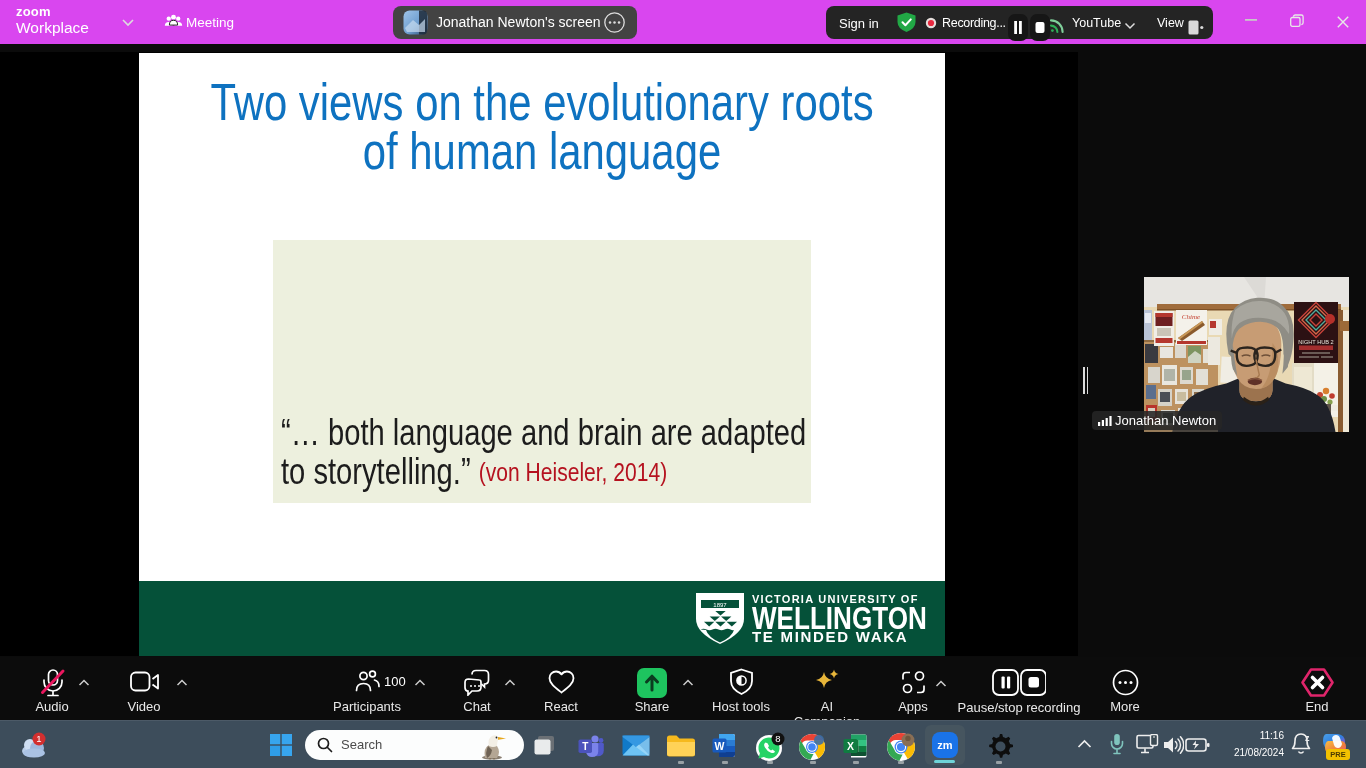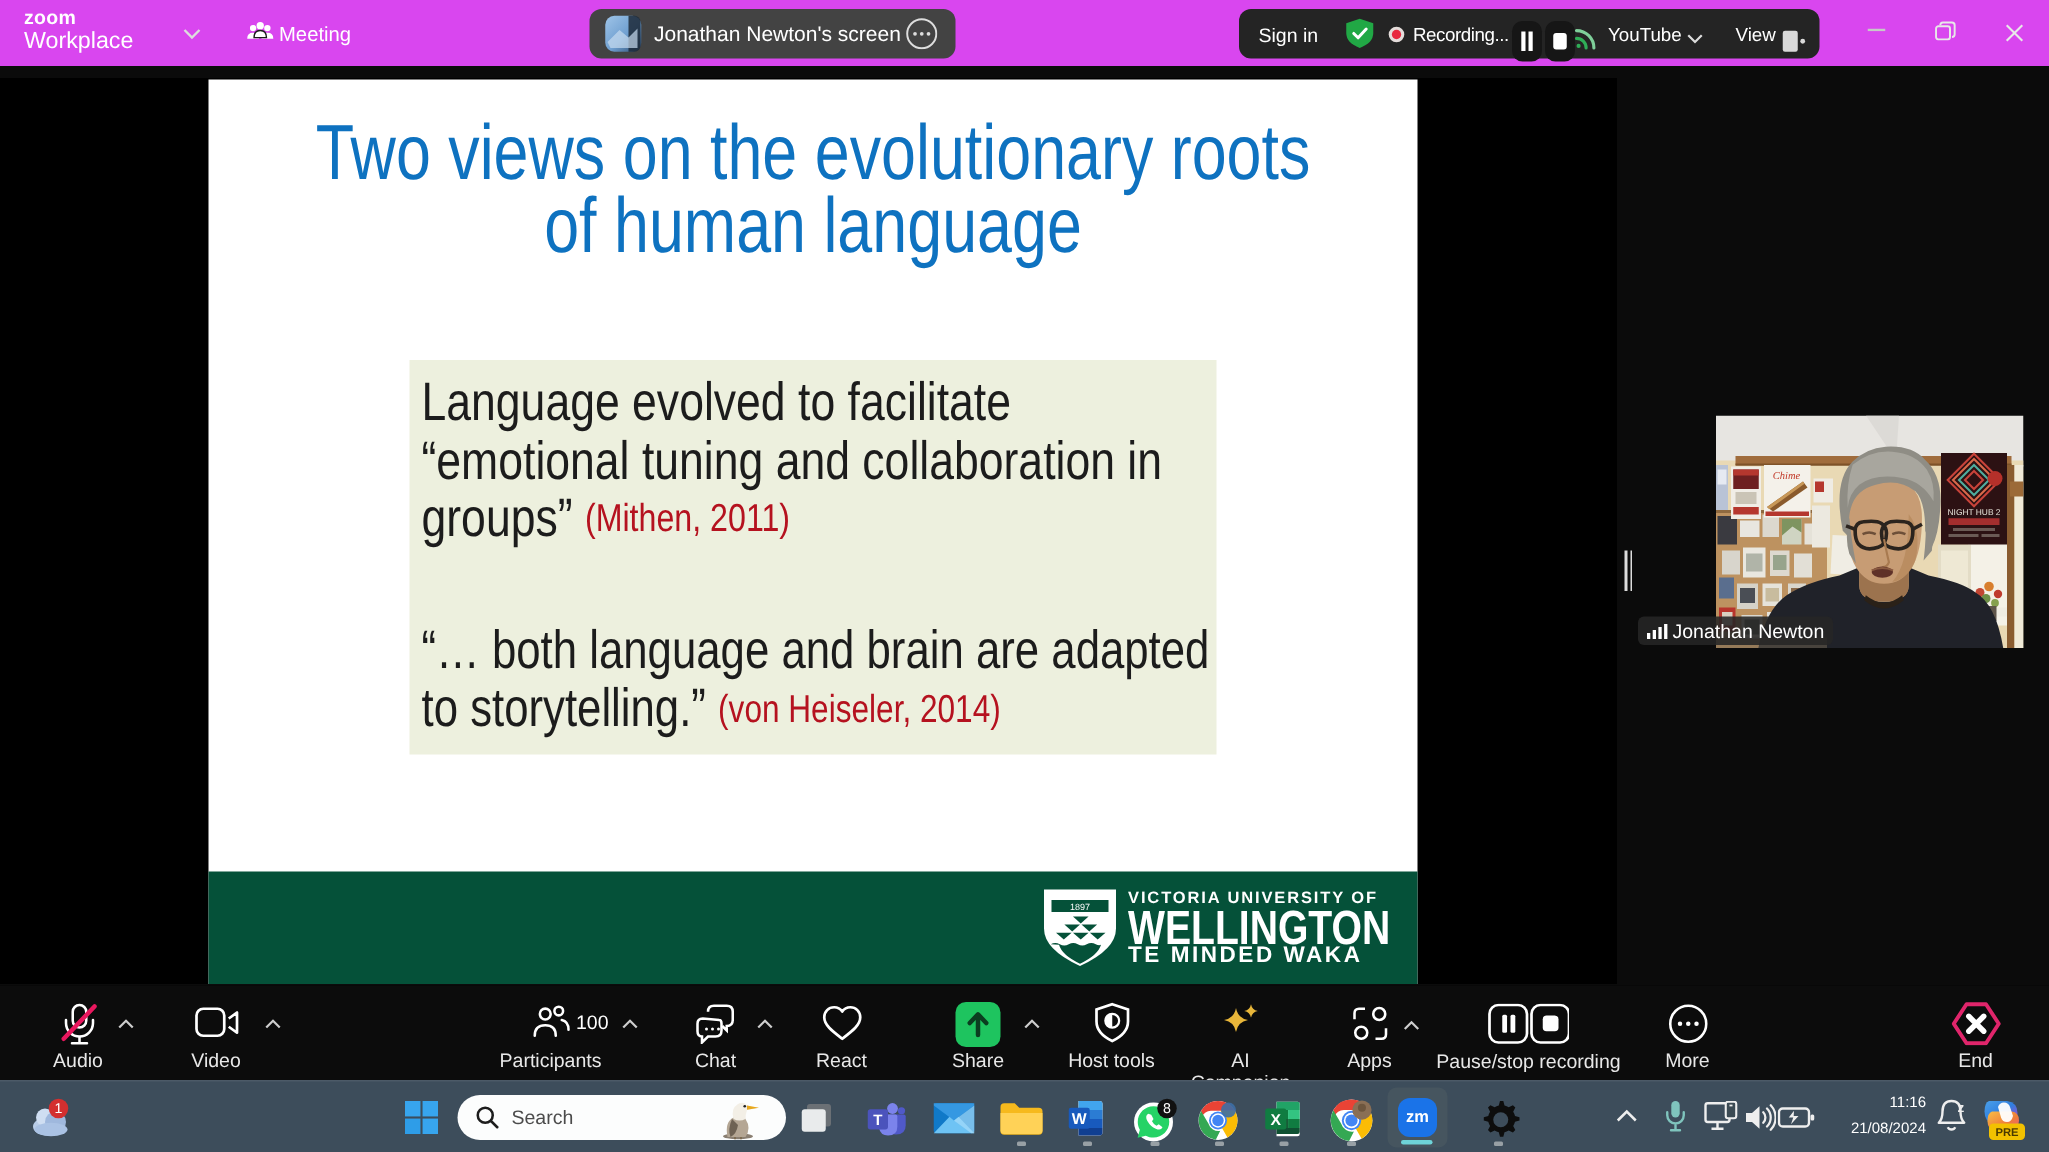--- a/index.html
+++ b/index.html
@@ -129,25 +129,20 @@
     </svg>
 </div>
 <div class="abs" id="main">
   <div class="abs" id="share">
     <div class="abs" id="slide">
       <div class="abs" id="slide-title">
           <div class="tline">Two views on the evolutionary roots</div>
           <div class="tline">of human language</div>
         </div>
       <div class="abs" id="quotebox">
-        <div class="abs" style="left:8px; top:9px;">
-          <span class="qs q">Language evolved to facilitate</span><br>
-          <span class="qs q">“emotional tuning and collaboration in</span><br>
-          <span class="qs q">groups” <span class="red">(Mithen, 2011)</span></span>
-        </div>
         <div class="abs" style="left:8px; top:174px;">
           <span class="qs q" style="transform:scaleX(0.81);">“… both language and brain are adapted</span><br>
           <span class="qs q" style="transform:scaleX(0.81);">to storytelling.” <span class="red">(von Heiseler, 2014)</span></span>
         </div>
       </div>
       <div class="abs" id="greenbar">
         <svg class="abs" style="left:556px; top:11px;" width="50" height="53" viewBox="0 0 50 53">
           <path d="M1,1 H49 V27 Q49,41 25,52 Q1,41 1,27 Z" fill="#fff"></path>
           <rect x="6" y="8" width="38" height="8" fill="#055139"></rect>
           <text x="25" y="14.5" font-size="6" fill="#fff" text-anchor="middle" font-family="Liberation Sans">1897</text>

